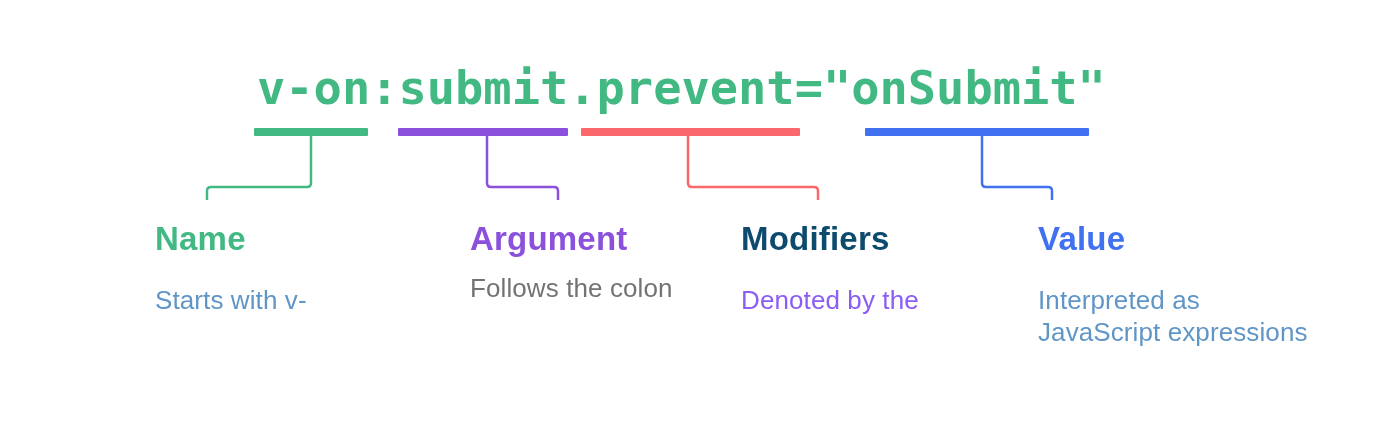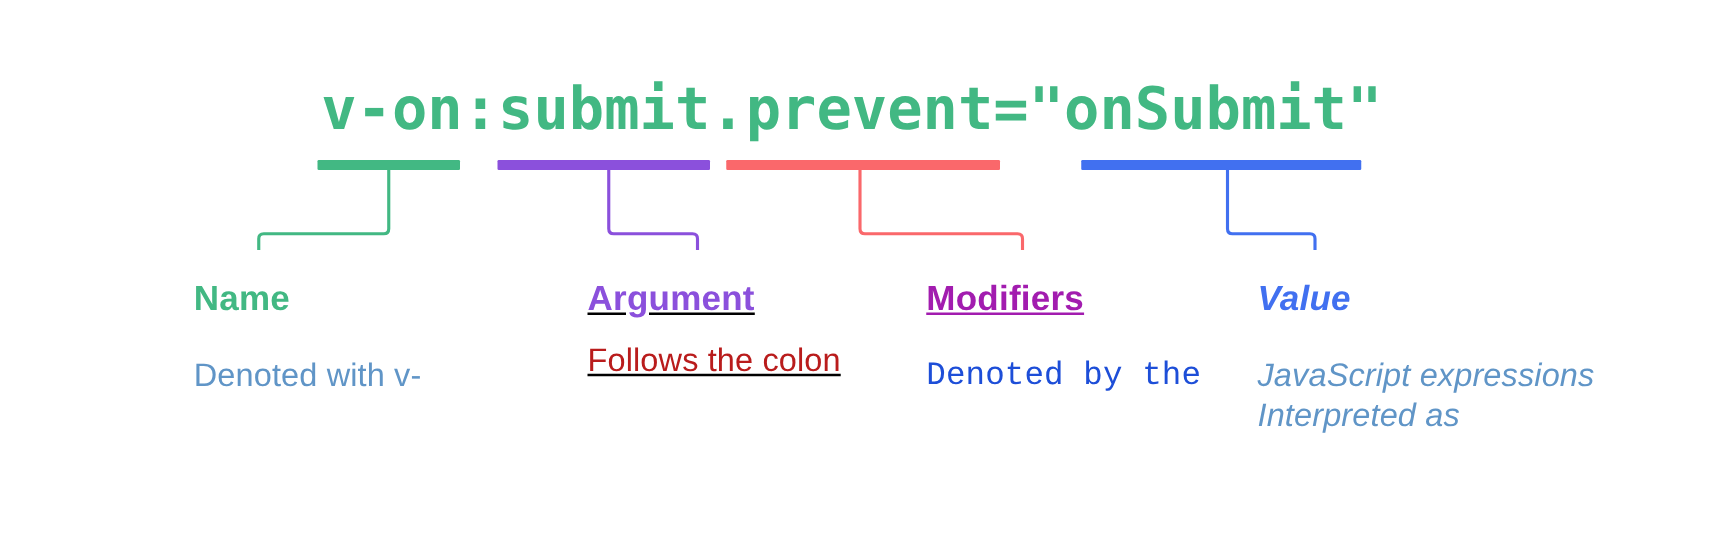--- a/index.html
+++ b/index.html
@@ -36,37 +36,37 @@
     stroke-width: 2.5;
     stroke-linecap: butt;
   }
   .group {
     position: absolute;
     top: 222px;
     width: 330px;
   }
   .group h2 {
     margin: 0;
-    font-size: 28px;
+    font-size: 33px;
     line-height: 34px;
     font-weight: 700;
     letter-spacing: 0.2px;
   }
   .desc {
     margin: 28px 0 0 0;
     font-size: 26px;
     line-height: 32px;
     font-weight: 400;
     letter-spacing: 0.1px;
   }
   .desc span { display: block; }
   .g-name  { left: 155px; }
-  .g-arg   { left: 470px; text-decoration: underline; }
+  .g-arg   { left: 470px; }
   .g-mod   { left: 741px; }
-  .g-val   { left: 1006px; font-style: italic; }
+  .g-val   { left: 1038px; }
 </style>
 </head>
 <body>
 
 <div class="canvas" style="background: rgb(255, 255, 255);">
 
   <div class="code" style="color: rgb(66, 184, 131);">v-on:submit.prevent="onSubmit"</div>
 
   <svg class="overlay" width="1376" height="440" viewBox="0 0 1376 440">
 
@@ -77,39 +77,39 @@
 
     <path d="M311 136 V183 Q311 187 307 187 H211 Q207 187 207 191 V200" stroke="#42b883"></path>
     <path d="M487 136 V183 Q487 187 491 187 H554 Q558 187 558 191 V200" stroke="#8b50dc"></path>
     <path d="M688 136 V183 Q688 187 692 187 H814 Q818 187 818 191 V200" stroke="#fa686b"></path>
     <path d="M982 136 V183 Q982 187 986 187 H1048 Q1052 187 1052 191 V200" stroke="#4170f0"></path>
   </svg>
 
   <div class="group g-name">
     <h2 style="color: rgb(66, 184, 131);">Name</h2>
     <p class="desc" style="color: rgb(96, 149, 199);">
-      <span>Denoted with v-</span>
+      <span>Starts with v-</span>
     </p>
   </div>
 
   <div class="group g-arg">
     <h2 style="color: rgb(139, 80, 220);">Argument</h2>
-    <p class="desc" style="color: #b91c1c; margin-top: 16px;">
+    <p class="desc" style="color: #737373; margin-top: 16px;">
       <span>Follows the colon</span>
     </p>
   </div>
 
   <div class="group g-mod">
-    <h2 style="color: #a21caf; text-decoration: underline;">Modifiers</h2>
-    <p class="desc" style="color: #1d4ed8; font-family: Liberation Mono, monospace;">
+    <h2 style="color: #0c4a6e;">Modifiers</h2>
+    <p class="desc" style="color: #8b5cf6;">
       <span>Denoted by the</span>
     </p>
   </div>
 
   <div class="group g-val">
     <h2 style="color: rgb(65, 112, 240);">Value</h2>
     <p class="desc" style="color: rgb(96, 149, 199);">
+      <span>Interpreted as</span>
       <span>JavaScript expressions</span>
-      <span>Interpreted as</span>
     </p>
   </div>
 
 </div>
 
 </body></html>

